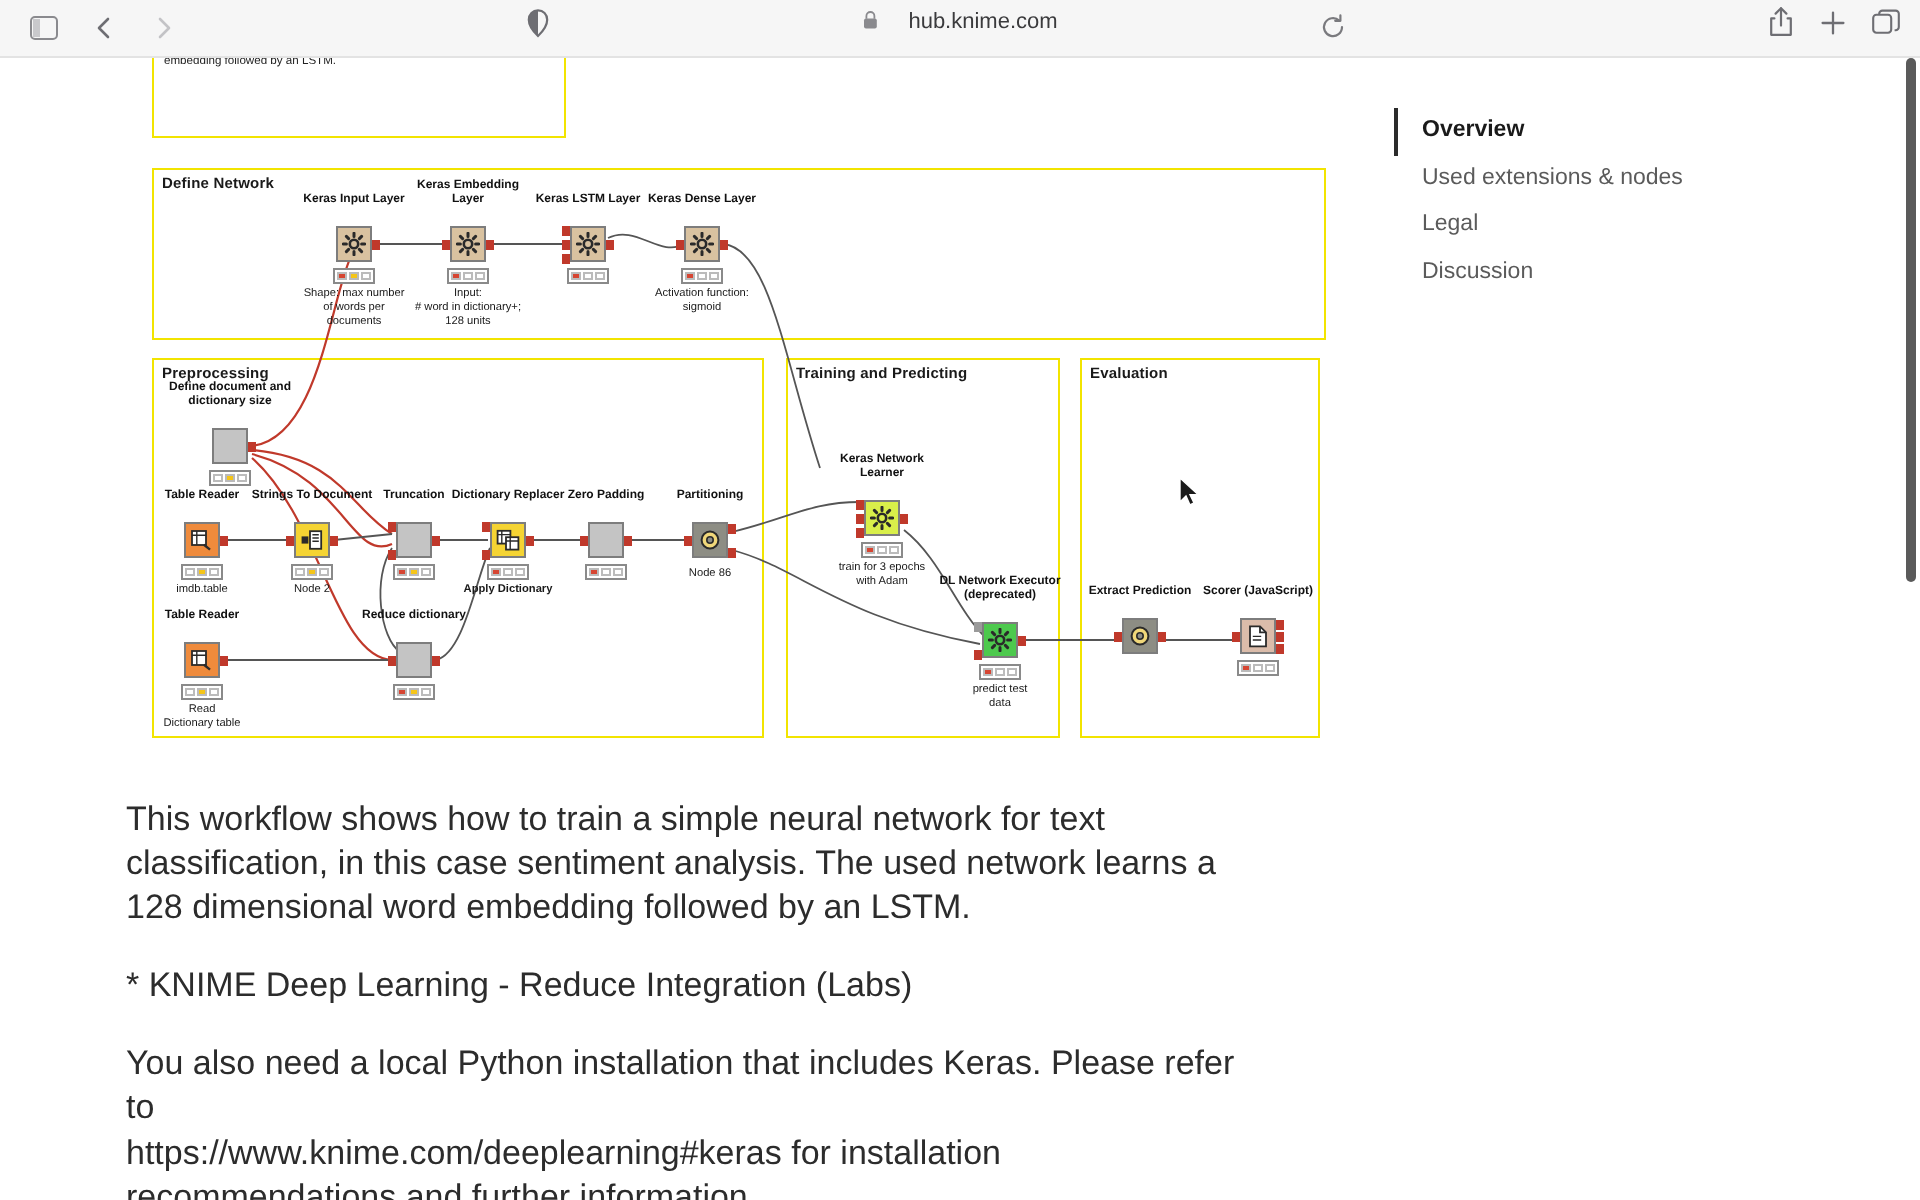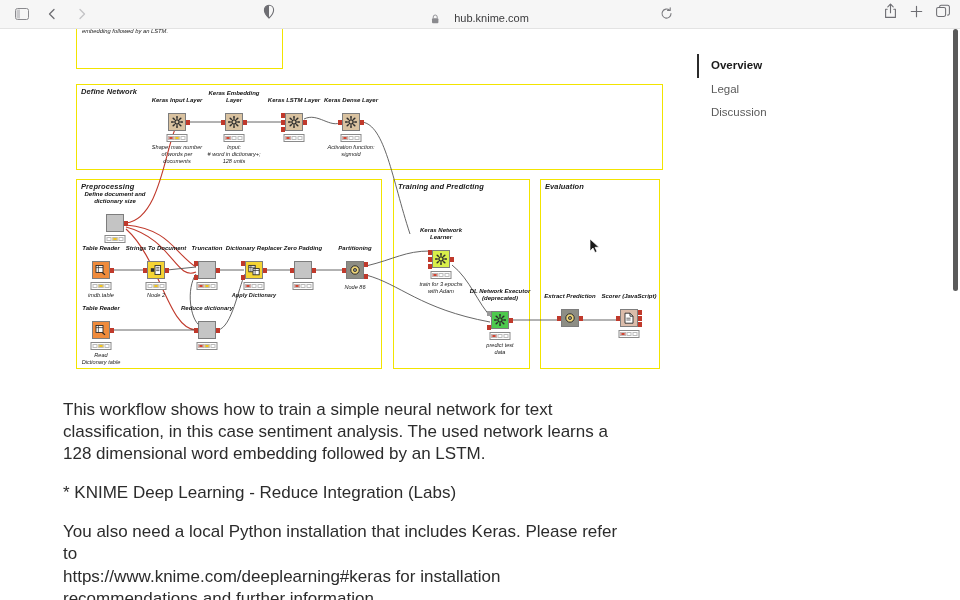--- a/index.html
+++ b/index.html
@@ -21,21 +21,21 @@
   .chrome-left { display: flex; align-items: center; gap: 6px; padding-left: 10px; }
   .ic { color: #8a8a8e; display: inline-flex; align-items: center; justify-content: center; }
   .ic-btn { width: 24px; height: 22px; border-radius: 4px; }
   .ic-btn svg { display:block; }
 
   .chrome-mid-left { position:absolute; left: 262px; top: 4px; }
   .addressbar {
     position: absolute; left: 50%; transform: translateX(-50%);
     top: 5px;
     height: 19px;
-    display: flex; align-items: flex-end; gap: 15px;
+    display: flex; align-items: flex-start; gap: 15px;
     font-size: 11px; color: #3b3b3d;
   }
   .reload { position: absolute; left: 660px; top: 7px; }
   .chrome-right { position: absolute; right: 10px; top: 3px; display: flex; align-items:center; gap: 13px; }
 
   
   .page {
     position: absolute; left: 0; top: 29px;
     width: 960px; height: 571px;
     background: #fff;
@@ -57,21 +57,21 @@
   .toc-item.active { color: #1a1a1a; font-weight: bold; border-left: 2px solid #2b2b2b; }
 
   
   .scrollbar {
     position: absolute; right: 2px; top: 0px;
     width: 5px; height: 262px;
     background: #5a5a5a; border-radius: 3px;
   }
 
   
-  .wf { position: absolute; left: 0px; top: 0px; width: 690px; height: 350px; font-style: italic; }
+  .wf { position: absolute; left: 0px; top: 0px; width: 690px; height: 350px; }
   .ann {
     position: absolute;
     border: 1.5px solid #f2e400;
     background: #ffffff;
   }
   .ann-title {
     position: absolute; left: 4px; top: 2px;
     font-size: 7.5px; font-weight: bold; color: #1a1a1a;
     letter-spacing: .1px;
   }
@@ -194,20 +194,21 @@
     </span>
   </div>
 </div>
 
 <div class="page">
 
   <div class="scrollbar"></div>
 
   <nav class="toc">
     <div class="toc-item active">Overview</div>
+    <div class="toc-item">Used extensions &amp; nodes</div>
     <div class="toc-item">Legal</div>
     <div class="toc-item">Discussion</div>
   </nav>
 
   <div class="wf">
     <div id="ann-layer">
         <div class="ann" style="left: 76px; top: -5px; width: 207px; height: 45px;">
           <div class="ann-text">embedding followed by an LSTM.</div>
         </div>
         <div class="ann" style="left: 76px; top: 55px; width: 587px; height: 86px;">

